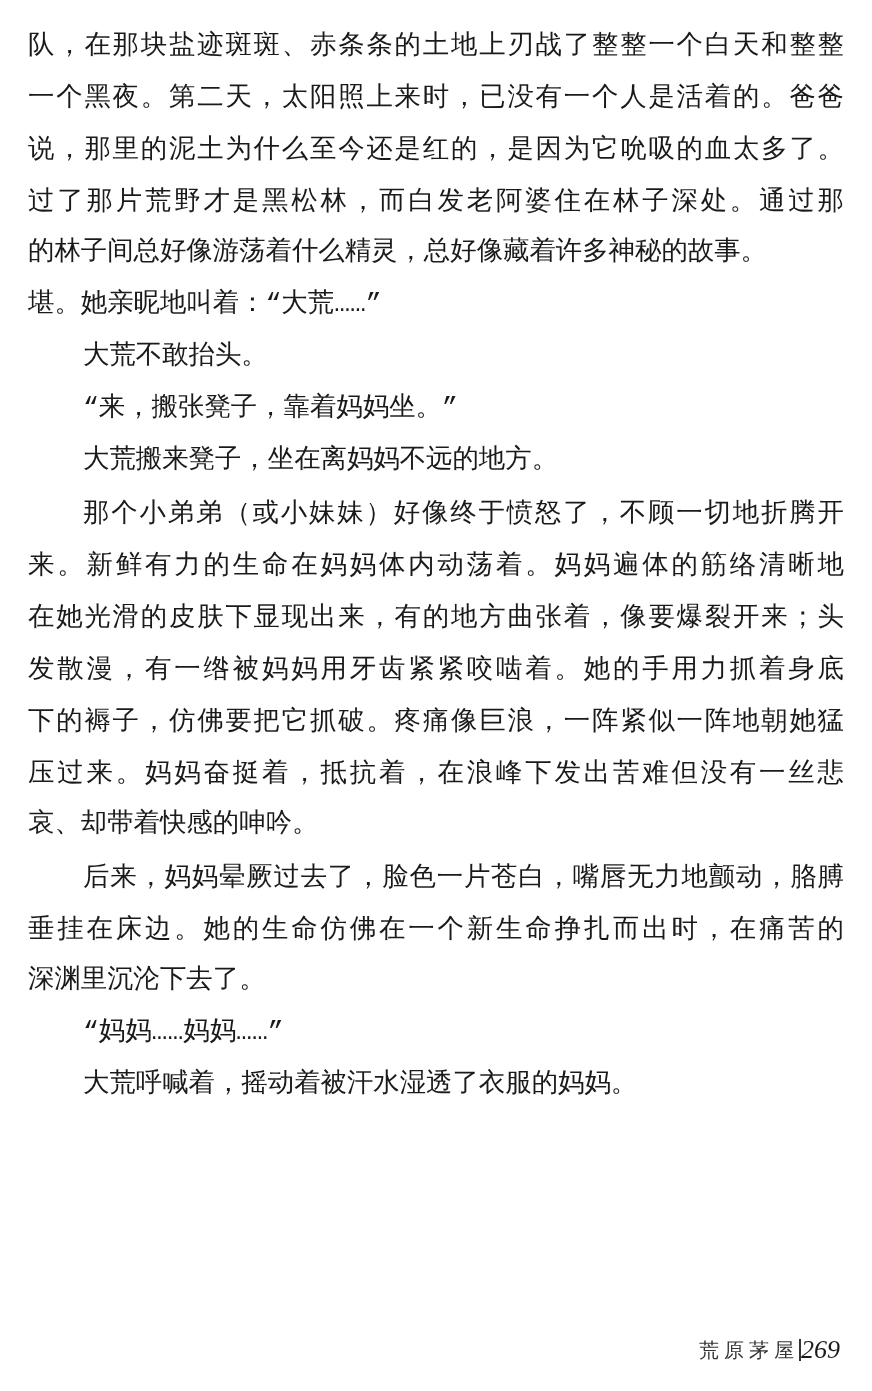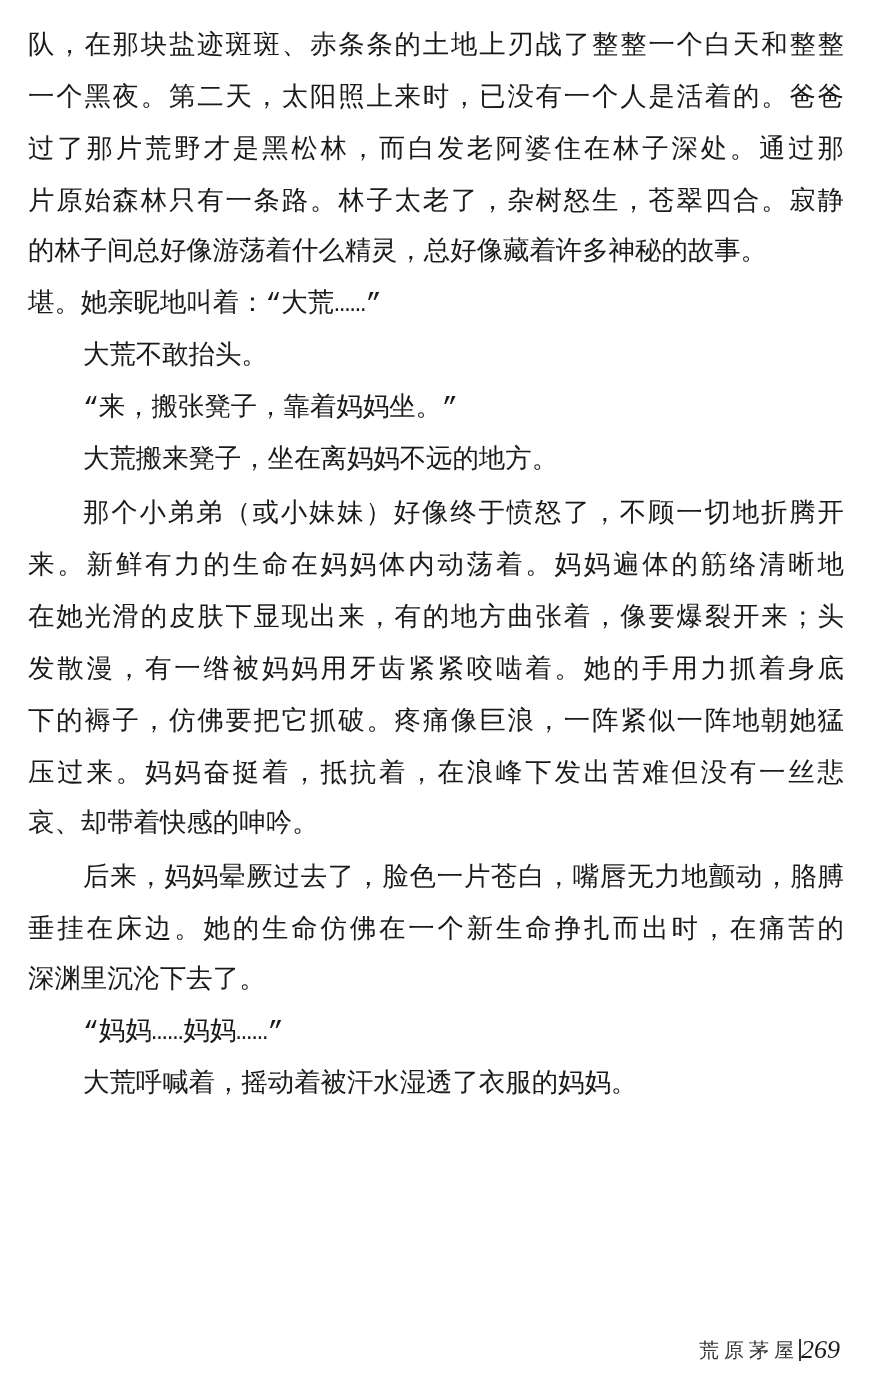--- a/index.html
+++ b/index.html
@@ -62,22 +62,22 @@
       font-size: 26px;
       color: #1a1a1a;
     }
   </style>
 </head>
 <body>
 
 <div class="page-body">
   <div class="line">队，在那块盐迹斑斑、赤条条的土地上刃战了整整一个白天和整整</div>
   <div class="line">一个黑夜。第二天，太阳照上来时，已没有一个人是活着的。爸爸</div>
+  <div class="line">说，那里的泥土为什么至今还是红的，是因为它吮吸的血太多了。</div>
   <div class="line">过了那片荒野才是黑松林，而白发老阿婆住在林子深处。通过那</div>
-  <div class="line">片原始森林只有一条路。林子太老了，杂树怒生，苍翠四合。寂静</div>
   <div class="line last">的林子间总好像游荡着什么精灵，总好像藏着许多神秘的故事。</div>
   <div class="line last">堪。她亲昵地叫着：“大荒……”</div>
   <div class="line indent last">大荒不敢抬头。</div>
   <div class="line indent last">“来，搬张凳子，靠着妈妈坐。”</div>
   <div class="line indent last">大荒搬来凳子，坐在离妈妈不远的地方。</div>
   <div class="line indent">那个小弟弟（或小妹妹）好像终于愤怒了，不顾一切地折腾开</div>
   <div class="line">来。新鲜有力的生命在妈妈体内动荡着。妈妈遍体的筋络清晰地</div>
   <div class="line">在她光滑的皮肤下显现出来，有的地方曲张着，像要爆裂开来；头</div>
   <div class="line">发散漫，有一绺被妈妈用牙齿紧紧咬啮着。她的手用力抓着身底</div>
   <div class="line">下的褥子，仿佛要把它抓破。疼痛像巨浪，一阵紧似一阵地朝她猛</div>

